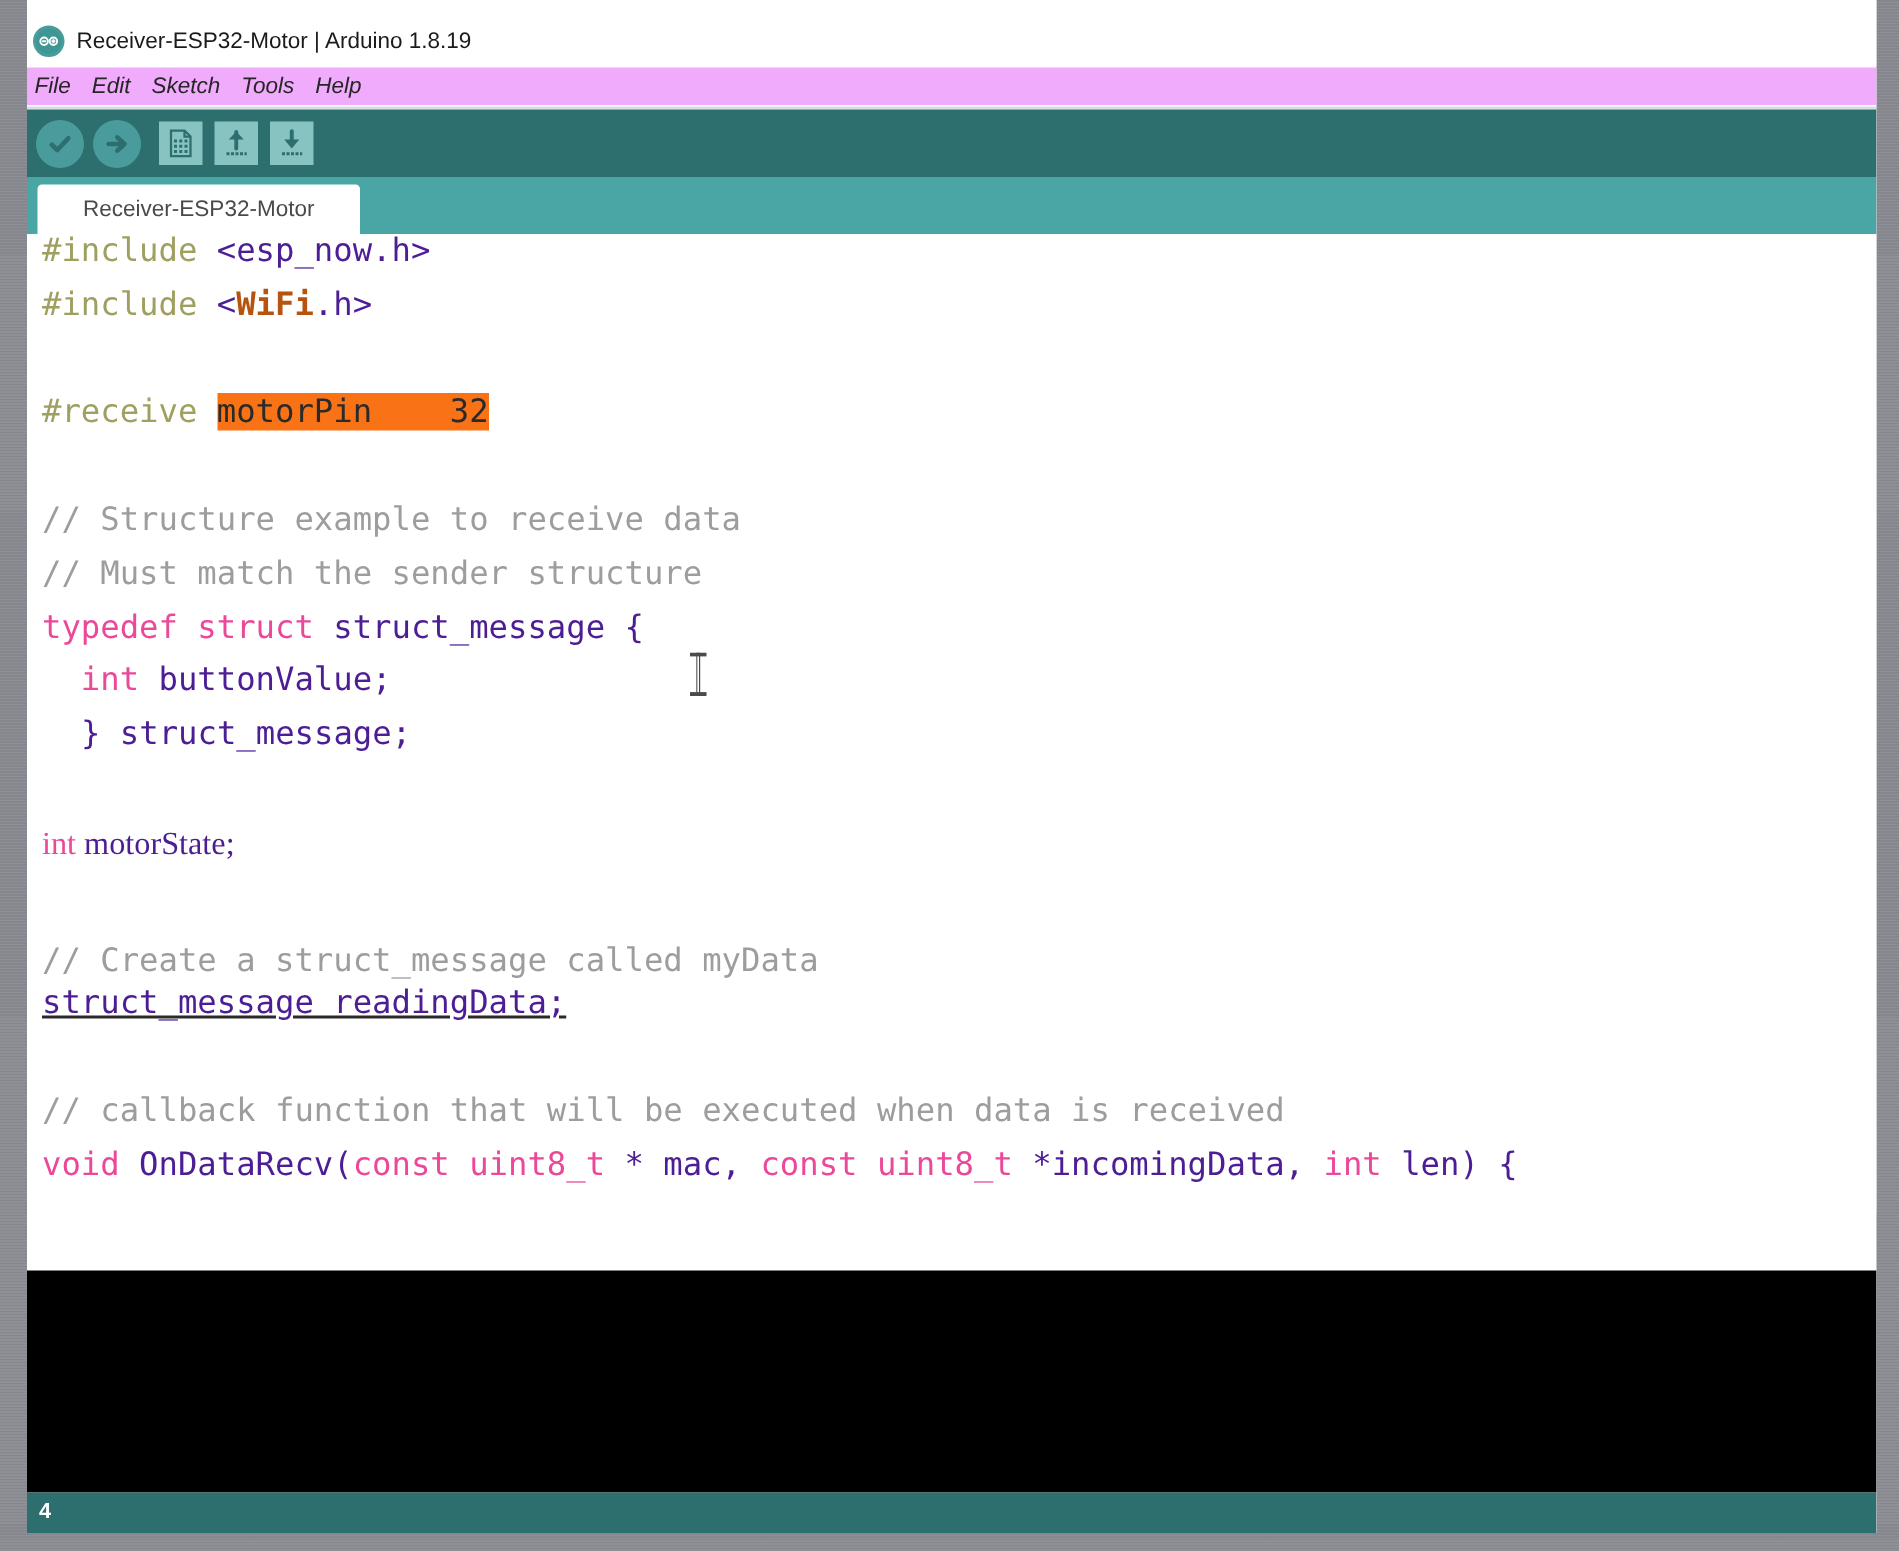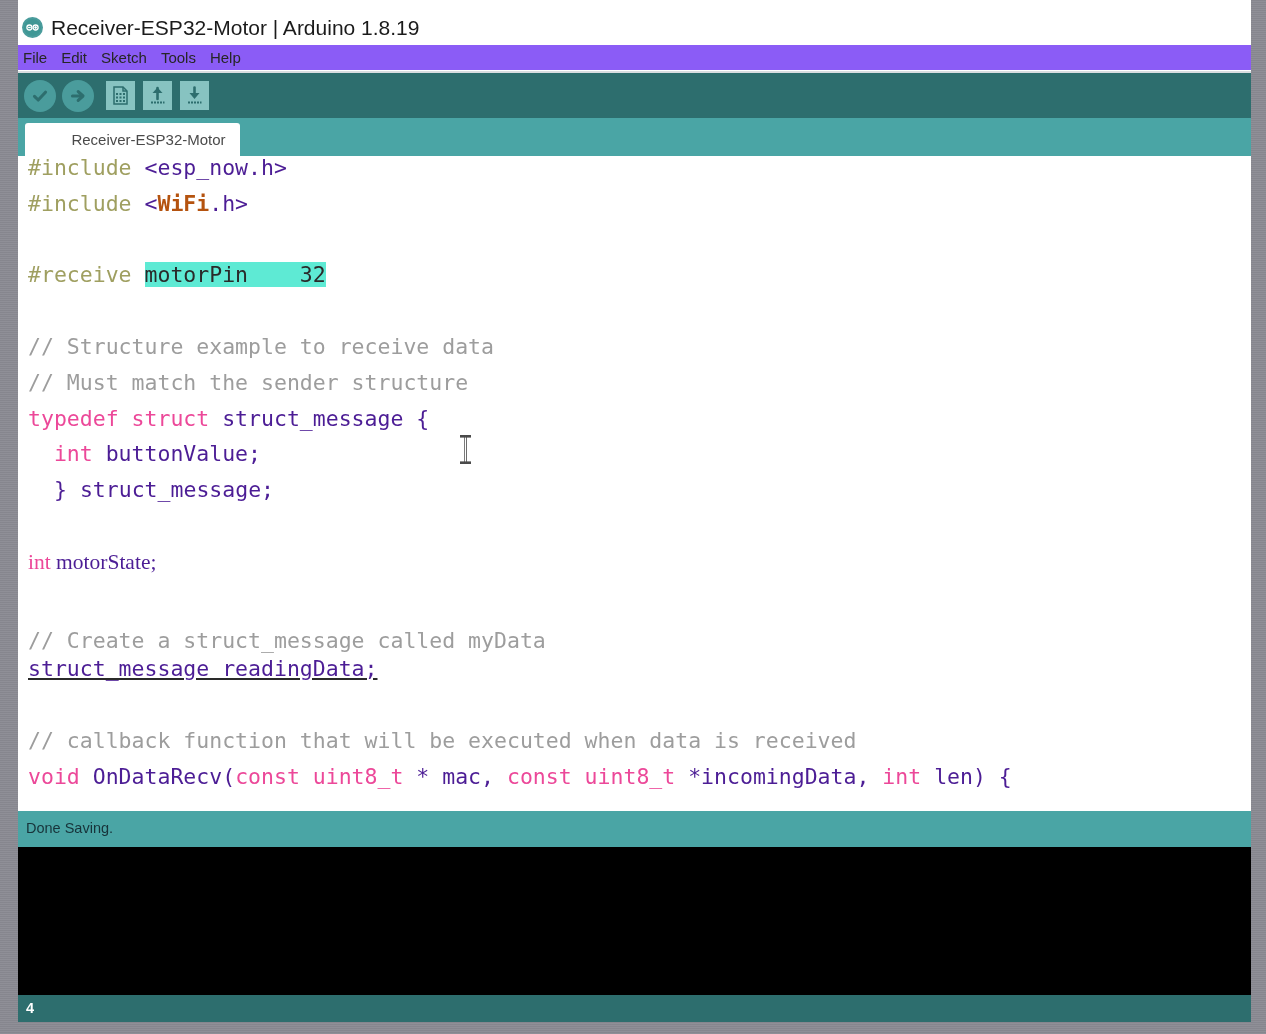--- a/index.html
+++ b/index.html
@@ -56,38 +56,39 @@
     background: #4a9c9c;
     display: flex;
     align-items: center;
     justify-content: center;
   }
   .arduino-logo svg { display: block; }
   #title-text {
     position: absolute;
     left: 33px;
     top: 17px;
-    font-size: 21px;
+    font-size: 15px;
     color: #1b1b1b;
     line-height: 21px;
     white-space: nowrap;
   }
 
   
   #menubar {
     position: absolute;
     left: 0;
     top: 45px;
     width: 1233px;
     height: 25px;
-    background: #8b5cf6;
+    background: #f0abfc;
     display: flex;
     align-items: center;
     padding-left: 5px;
     box-sizing: border-box;
+    font-style: italic;
   }
   .menu-item {
     font-size: 15px;
     color: #262626;
     padding: 0 8px 0 0;
     margin-right: 6px;
     cursor: default;
     white-space: nowrap;
     line-height: 25px;
   }
@@ -160,21 +161,20 @@
     left: 0;
     top: 0;
     width: 215px;
     height: 33px;
     line-height: 33px;
     text-align: center;
     font-size: 15px;
     color: #4a4a4a;
     white-space: nowrap;
     overflow: hidden;
-    padding-left: 16px;
   }
 
   
   #editor {
     position: absolute;
     left: 0;
     top: 156px;
     width: 1233px;
     height: 653px;
     background: #ffffff;
@@ -189,21 +189,21 @@
     height: 36px;
     line-height: 36px;
     white-space: pre;
     color: #2a2a2a;
   }
   .tok-pre   { color: #9f9f60; }          
   .tok-lib   { color: #b5530f; font-weight: bold; } 
   .tok-kw    { color: #ec4899; }          
   .tok-com   { color: #9d9d9d; }          
   .tok-plain { color: #4c1d95; }
-  .tok-sel   { background: #5eead4; }
+  .tok-sel   { background: #f97316; }
 
   
   #mouse-ibeam {
     position: absolute;
     left: 441px;
     top: 279px;
     width: 13px;
     height: 29px;
     pointer-events: none;
   }
@@ -386,23 +386,20 @@
           <rect x="1" y="0" width="11" height="2.6"></rect>
           <rect x="1" y="26.4" width="11" height="2.6"></rect>
           <rect x="5.2" y="0" width="2.6" height="29"></rect>
         </g>
         <g fill="#ffffff">
           <rect x="5.9" y="2.6" width="1.1" height="23.8"></rect>
         </g>
       </svg>
     </div>
 
-    <div id="statusbar">
-      <div id="status-text">Done Saving.</div>
-    </div>
 
     <div id="console">
       <span></span>
     </div>
 
     <div id="bottombar">
       <div id="line-number">4</div>
     </div>
 
   </div>

